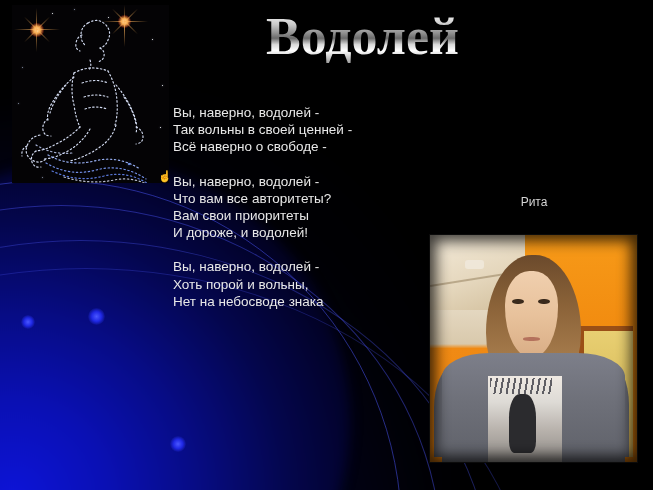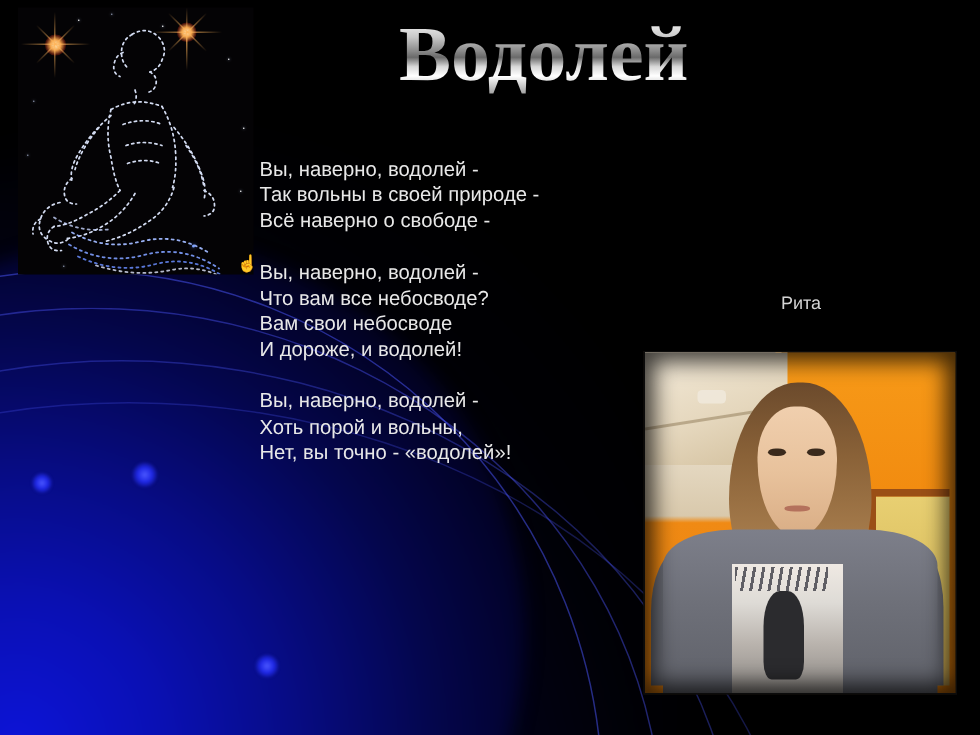--- a/index.html
+++ b/index.html
@@ -339,33 +339,33 @@
     <div class="star" style="left:96px;  top:12px;  width:1px; height:1px;"></div>
 
     <div class="cursor-glyph">☝</div>
   </div>
 
   <div class="title">Водолей</div>
 
   <div class="poem">
     <div class="stanza">
       <span class="line">Вы, наверно, водолей -</span>
-      <span class="line">Так вольны в своей природе -</span>
+      <span class="line">Так вольны в своей ценней -</span>
       <span class="line">Всё наверно о свободе -</span>
     </div>
     <div class="stanza">
       <span class="line">Вы, наверно, водолей -</span>
-      <span class="line">Что вам все небосводе?</span>
-      <span class="line">Вам свои небосводе</span>
+      <span class="line">Что вам все авторитеты?</span>
+      <span class="line">Вам свои приоритеты</span>
       <span class="line">И дороже, и водолей!</span>
     </div>
     <div class="stanza">
       <span class="line">Вы, наверно, водолей -</span>
       <span class="line">Хоть порой и вольны,</span>
-      <span class="line">Нет, вы точно - «водолей»!</span>
+      <span class="line">Нет на небосводе знака</span>
     </div>
   </div>
 
   <div class="name-label">Рита</div>
 
   <div class="photo">
     <div class="wall-left"></div>
     <div class="wall-right"></div>
     <div class="ceiling"></div>
     <div class="ceiling-line"></div>

